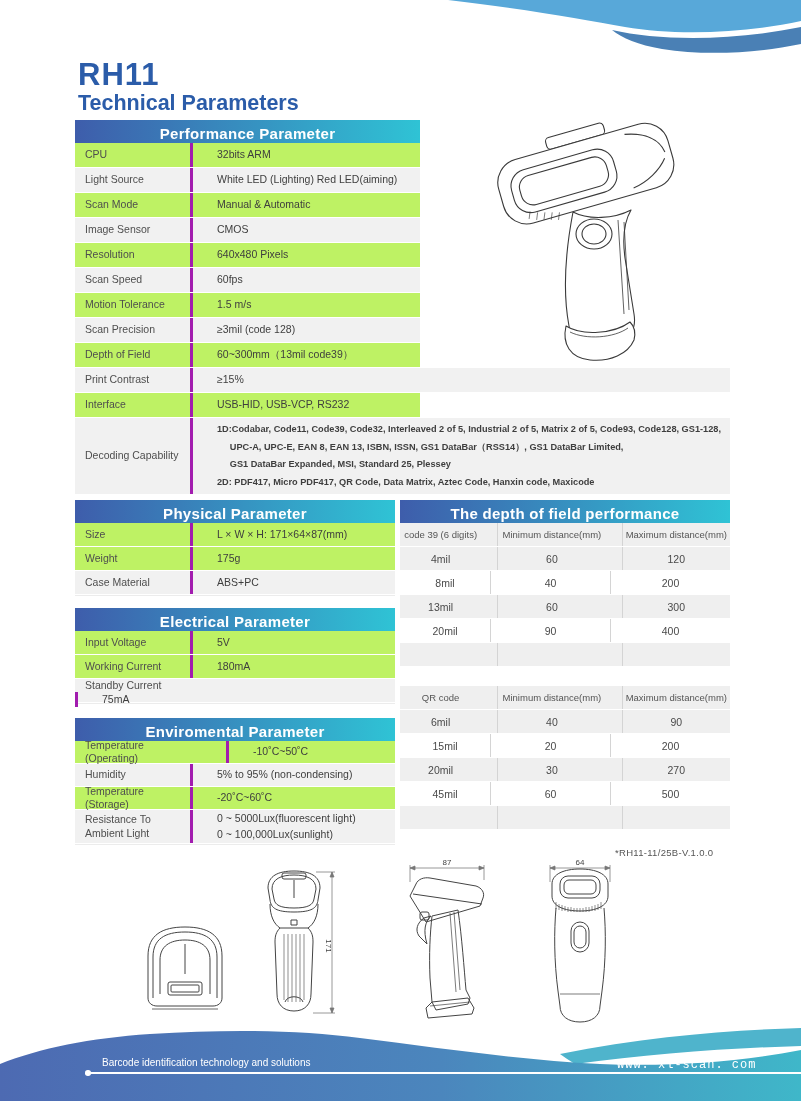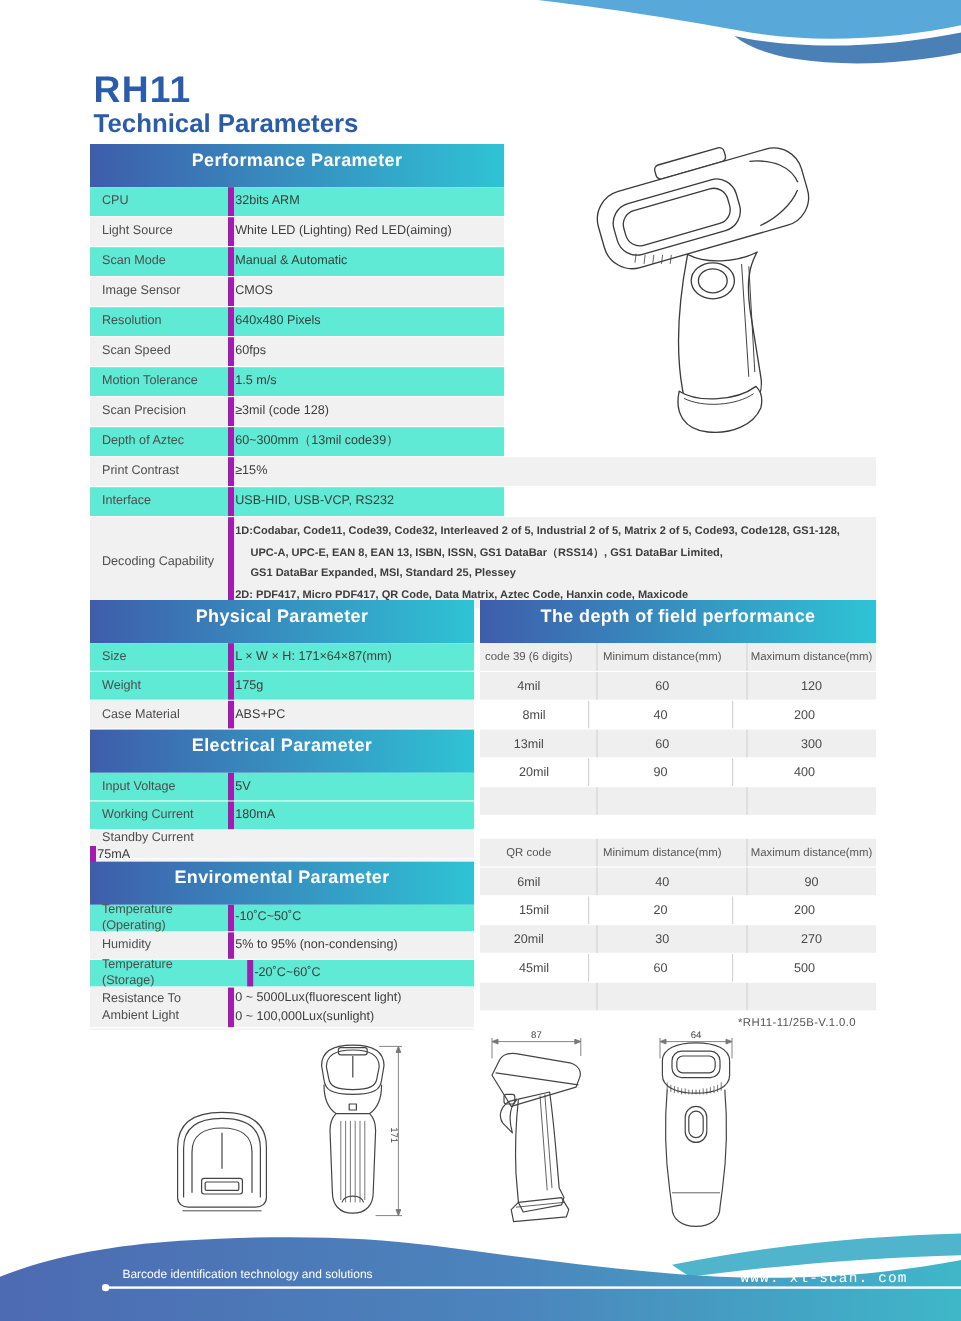--- a/index.html
+++ b/index.html
@@ -13,29 +13,29 @@
   
   .top-wave{position:absolute;top:0;left:0;}
   .scanner-art{position:absolute;left:478px;top:102px;}
   
   .sec{position:absolute;}
   #perf{left:75px;top:120px;width:345px;}
   #phys{left:75px;top:500px;width:320px;}
   #elec{left:75px;top:608px;width:320px;}
   #env {left:75px;top:718px;width:320px;}
   #depth{left:400px;top:500px;width:330px;}
-  .sec-head{height:36px;line-height:27px;text-align:center;color:#fff;font-size:15px;font-weight:700;
+  .sec-head{height:23px;line-height:27px;text-align:center;color:#fff;font-size:15px;font-weight:700;
             background:linear-gradient(90deg,#3e5dab,#2fc3d5);letter-spacing:.3px;}
   
-  .trow{display:flex;align-items:stretch;height:25px;width:100%;background:#5eead4;border-bottom:1px solid #fff;}
+  .trow{display:flex;align-items:stretch;height:25px;width:100%;background:#bef264;border-bottom:1px solid #fff;}
   .trow.gray{background:#f1f1f1;}
   .trow.full{width:655px;}
   .tlabel{width:115px;flex:none;padding-left:10px;display:flex;align-items:center;
           font-size:10.5px;color:#4e4e4e;white-space:pre-wrap;line-height:1.25;}
-  .tvalue{flex:1;border-left:5px solid #a21caf;padding-left:1px;display:flex;align-items:center;
+  .tvalue{flex:1;border-left:3px solid #a21caf;padding-left:24px;display:flex;align-items:center;
           font-size:10.5px;color:#3e3e3e;white-space:pre-wrap;line-height:1.45;}
   .trow.multiline .tvalue{font-size:9.2px;line-height:17.5px;font-weight:bold;}
   #phys-rows,#elec-rows,#env-rows{border-bottom:1px solid #ececec;}
   
   .drow{display:flex;height:23px;margin-bottom:1px;background:#fff;}
   .drow.gray{background:#efefef;gap:16px;}
   .dcell{display:flex;align-items:center;justify-content:center;font-size:10.5px;color:#4a4a4a;height:100%;}
   .drow.head .dcell{font-size:9.5px;color:#555;}
   .dcell.c0{width:90px;}
   .dcell.c1{width:120px;border-left:1px solid #d4d4d4;}
@@ -121,21 +121,21 @@
         </div>
         <div class="trow">
           <div class="tlabel">Motion Tolerance</div>
           <div class="tvalue">1.5 m/s</div>
         </div>
         <div class="trow gray">
           <div class="tlabel">Scan Precision</div>
           <div class="tvalue">≥3mil (code 128)</div>
         </div>
         <div class="trow">
-          <div class="tlabel">Depth of Aztec</div>
+          <div class="tlabel">Depth of Field</div>
           <div class="tvalue">60~300mm（13mil code39）</div>
         </div>
         <div class="trow gray full">
           <div class="tlabel">Print Contrast</div>
           <div class="tvalue">≥15%</div>
         </div>
         <div class="trow">
           <div class="tlabel">Interface</div>
           <div class="tvalue">USB-HID, USB-VCP, RS232</div>
         </div>
@@ -181,29 +181,29 @@
         <div class="trow gray" style="height: 24px; flex-direction: column;">
           <div class="tlabel">Standby Current</div>
           <div class="tvalue">75mA</div>
         </div>
       </div>
   </section>
 
   <section class="sec" id="env">
     <div class="sec-head">Enviromental Parameter</div>
     <div id="env-rows">
-        <div class="trow" style="height: 23px;">
+        <div class="trow" style="height: 23px; gap: 36px;">
           <div class="tlabel">Temperature (Operating)</div>
           <div class="tvalue">-10˚C~50˚C</div>
         </div>
         <div class="trow gray" style="height: 23px;">
           <div class="tlabel">Humidity</div>
           <div class="tvalue">5% to 95% (non-condensing)</div>
         </div>
-        <div class="trow" style="height: 23px; gap: 16px;">
+        <div class="trow" style="height: 23px;">
           <div class="tlabel">Temperature (Storage)</div>
           <div class="tvalue">-20˚C~60˚C</div>
         </div>
         <div class="trow gray" style="height: 34px;">
           <div class="tlabel">Resistance To
 Ambient Light</div>
           <div class="tvalue">0 ~ 5000Lux(fluorescent light)
 0 ~ 100,000Lux(sunlight)</div>
         </div>
       </div>

